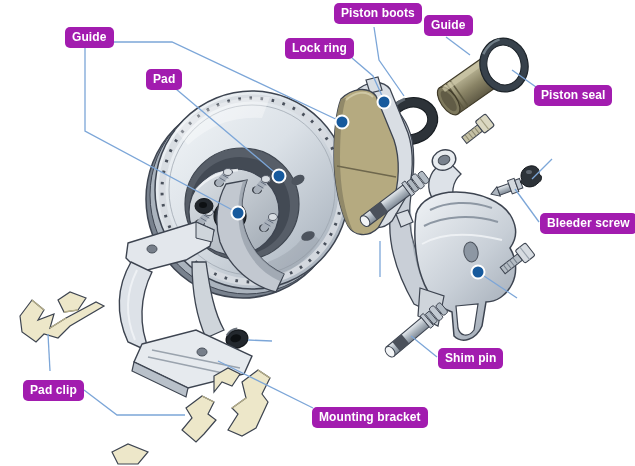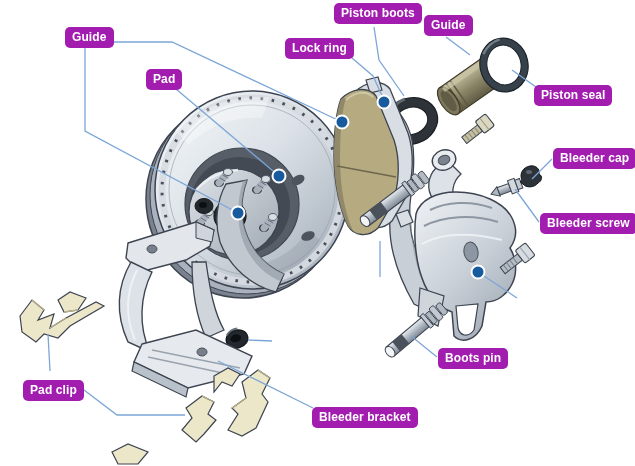--- a/index.html
+++ b/index.html
@@ -286,18 +286,17 @@
     <circle cx="478" cy="272" r="6.5"></circle>
   </g>
 </svg>
 
 <div class="lbl" style="left:65px;top:27px">Guide</div>
 <div class="lbl" style="left:146px;top:69px">Pad</div>
 <div class="lbl" style="left:334px;top:3px">Piston boots</div>
 <div class="lbl" style="left:424px;top:15px">Guide</div>
 <div class="lbl" style="left:285px;top:38px">Lock ring</div>
 <div class="lbl" style="left:534px;top:85px">Piston seal</div>
-<div class="lbl" style="left:553px;top:148px">Bleeder cap</div>
 <div class="lbl" style="left:540px;top:213px">Bleeder screw</div>
-<div class="lbl" style="left:438px;top:348px">Boots pin</div>
+<div class="lbl" style="left:438px;top:348px">Shim pin</div>
 <div class="lbl" style="left:23px;top:380px">Pad clip</div>
-<div class="lbl" style="left:312px;top:407px">Bleeder bracket</div>
+<div class="lbl" style="left:312px;top:407px">Mounting bracket</div>
 </div>
 
 </body></html>

